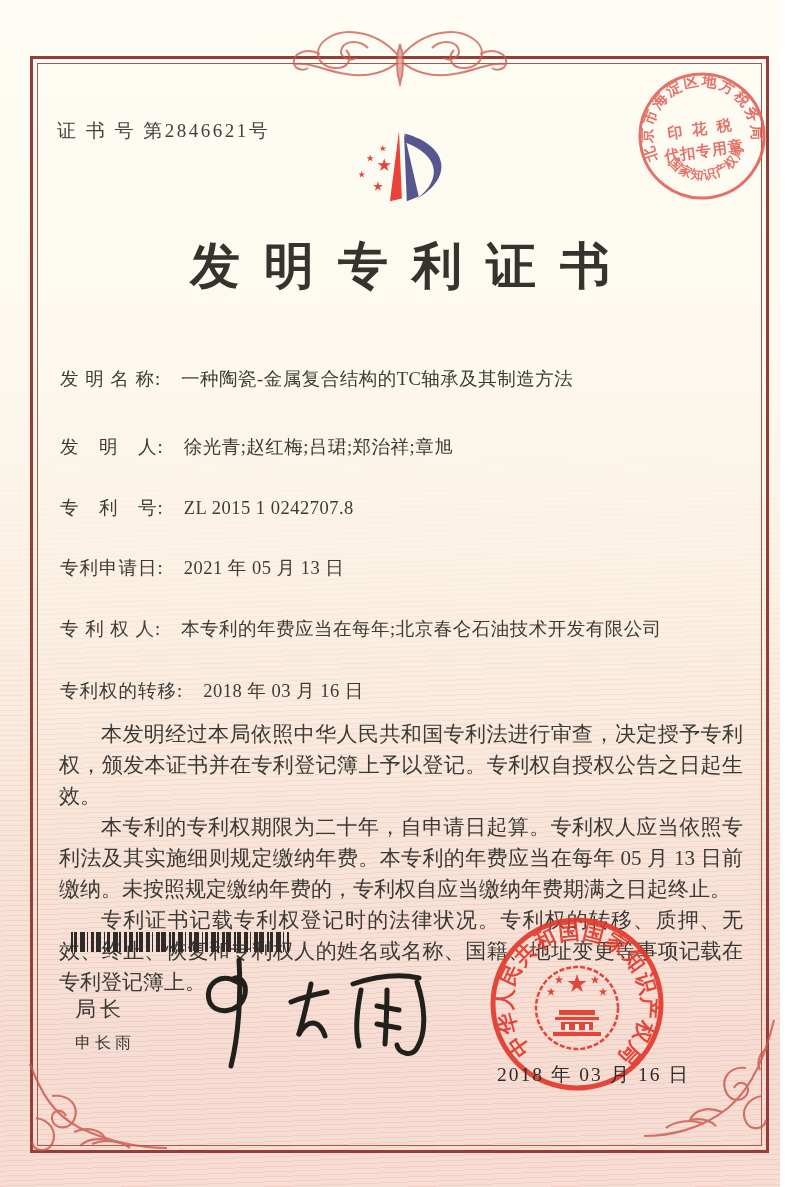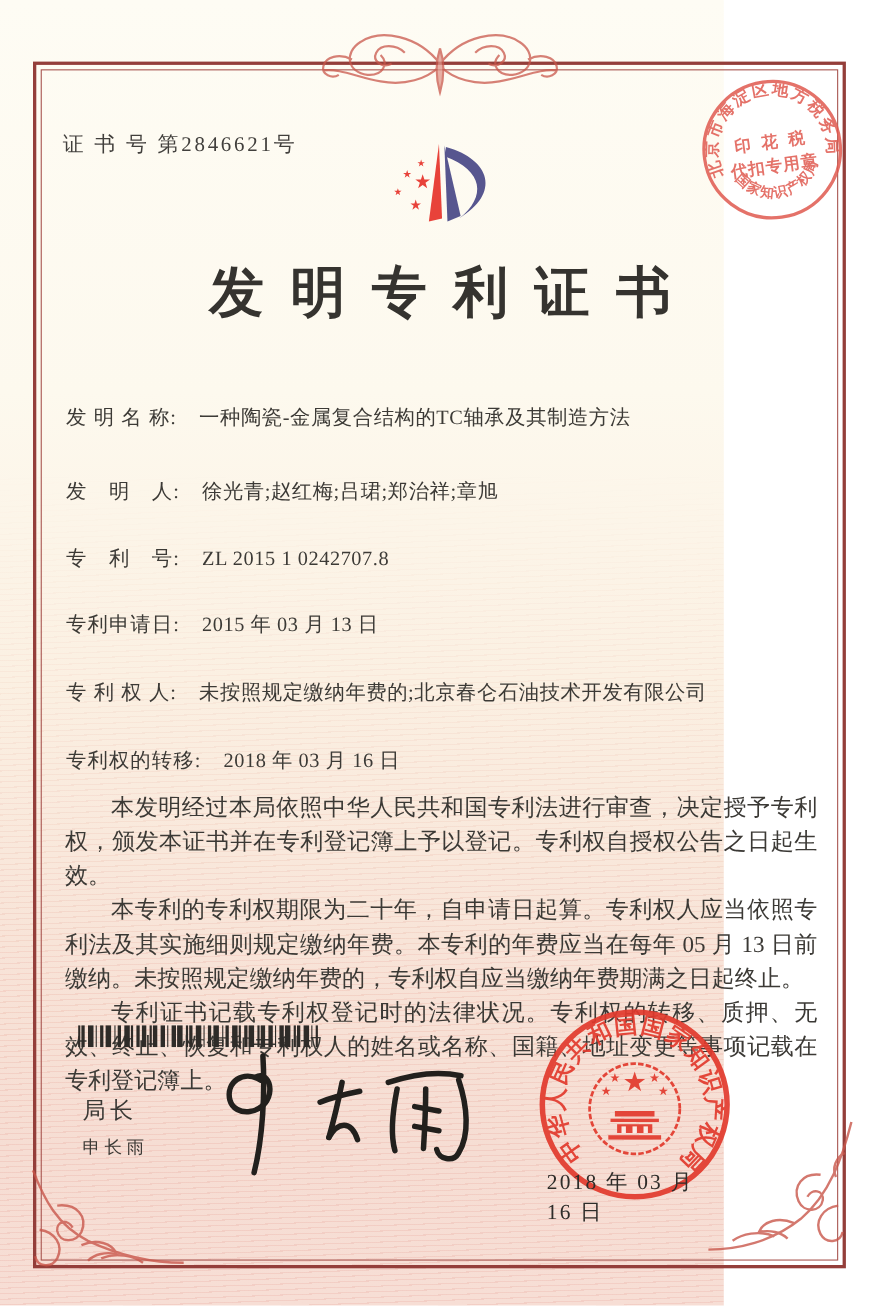--- a/index.html
+++ b/index.html
@@ -1,19 +1,19 @@
 <!DOCTYPE html>
 <html><head>
 <meta charset="utf-8">
 <style>
   html,body{margin:0;padding:0;}
   body{width:800px;height:1187px;overflow:hidden;
        font-family:"Liberation Serif","DejaVu Serif",serif;}
-  .page{position:relative;width:658px;height:1187px;
-        background:linear-gradient(180deg,#fefcf4 0%,#fdf9ee 30%,#fbf0e2 52%,#f8e4d8 72%,#f6ddd3 88%,#f7ded5 100%);}
+  .page{position:relative;width:748px;height:1187px;
+        background:linear-gradient(180deg,#fefcf4 0%,#fdf9ee 30%,#fbf0e2 52%,#f8e4d8 72%,#f6ddd3 88%,#f7ded5 100%);padding-left:32px;}
   .texture{position:absolute;inset:0;pointer-events:none;
         background:repeating-linear-gradient(178deg, rgba(219,116,100,0.14) 0 1px, rgba(255,255,255,0) 1px 5px);
         -webkit-mask-image:linear-gradient(180deg, transparent 0 36%, rgba(0,0,0,.5) 55%, #000 78%);
         mask-image:linear-gradient(180deg, transparent 0 36%, rgba(0,0,0,.5) 55%, #000 78%);}
   .frame{position:absolute;left:30px;top:56px;width:739px;height:1097px;
          border:3px solid #943e3a;box-sizing:border-box;}
   .frame-inner{position:absolute;inset:4px;border:1px solid #a85650;}
   .cert-no{position:absolute;left:57px;top:118px;font-size:19px;letter-spacing:2.5px;color:#413f3c;}
   .title{position:absolute;left:0;top:233px;width:800px;text-align:center;
          font-size:50px;font-weight:bold;letter-spacing:24px;padding-left:24px;
@@ -97,22 +97,22 @@
     <text x="70" y="68" text-anchor="middle" font-size="15" font-weight="bold" fill="#e05a50" letter-spacing="3" font-family="Liberation Serif,serif">印 花 税</text>
     <text x="70" y="90" text-anchor="middle" font-size="15" font-weight="bold" fill="#e05a50" letter-spacing="1" font-family="Liberation Serif,serif">代扣专用章</text>
   </svg>
 
   <div class="title">发明专利证书</div>
 
   <div class="fields">
     <div class="field f1"><span class="lab">发 明 名 称:</span><span class="val">一种陶瓷-金属复合结构的TC轴承及其制造方法</span></div>
     <div class="field f2"><span class="lab">发　明　人:</span><span class="val">徐光青;赵红梅;吕珺;郑治祥;章旭</span></div>
     <div class="field f3"><span class="lab">专　利　号:</span><span class="val">ZL 2015 1 0242707.8</span></div>
-    <div class="field f4"><span class="lab">专利申请日:</span><span class="val">2015 年 03 月 13 日</span></div>
-    <div class="field f5"><span class="lab">专 利 权 人:</span><span class="val">未按照规定缴纳年费的;北京春仑石油技术开发有限公司</span></div>
+    <div class="field f4"><span class="lab">专利申请日:</span><span class="val">2021 年 05 月 13 日</span></div>
+    <div class="field f5"><span class="lab">专 利 权 人:</span><span class="val">本专利的年费应当在每年;北京春仑石油技术开发有限公司</span></div>
     <div class="field f6"><span class="lab">专利权的转移:</span><span class="val">2018 年 03 月 16 日</span></div>
   </div>
 
   <div class="body-text">
     <p>本发明经过本局依照中华人民共和国专利法进行审查，决定授予专利权，颁发本证书并在专利登记簿上予以登记。专利权自授权公告之日起生效。</p>
     <p>本专利的专利权期限为二十年，自申请日起算。专利权人应当依照专利法及其实施细则规定缴纳年费。本专利的年费应当在每年 05 月 13 日前缴纳。未按照规定缴纳年费的，专利权自应当缴纳年费期满之日起终止。</p>
     <p>专利证书记载专利权登记时的法律状况。专利权的转移、质押、无效、终止、恢复和专利权人的姓名或名称、国籍、地址变更等事项记载在专利登记簿上。</p>
   </div>
 
   <div class="barcode">

